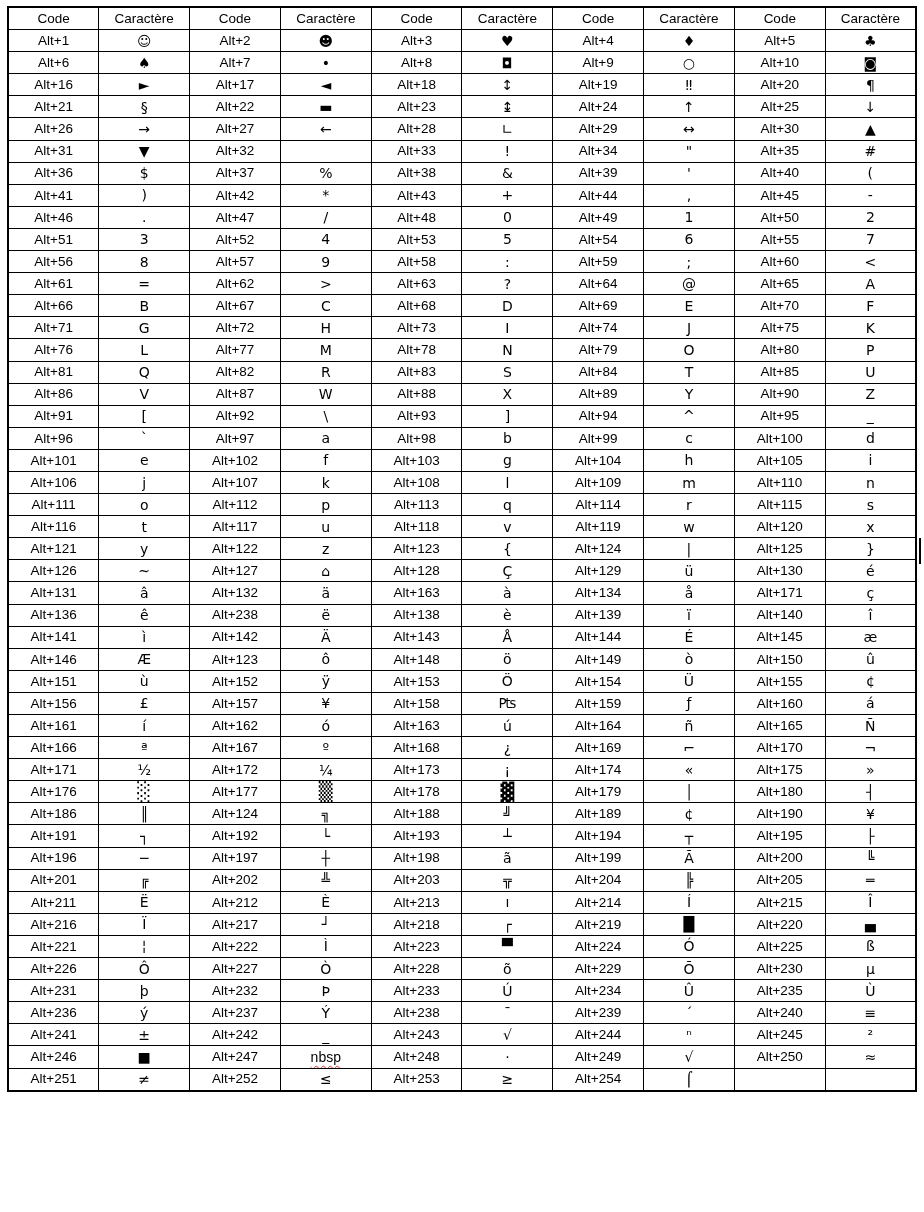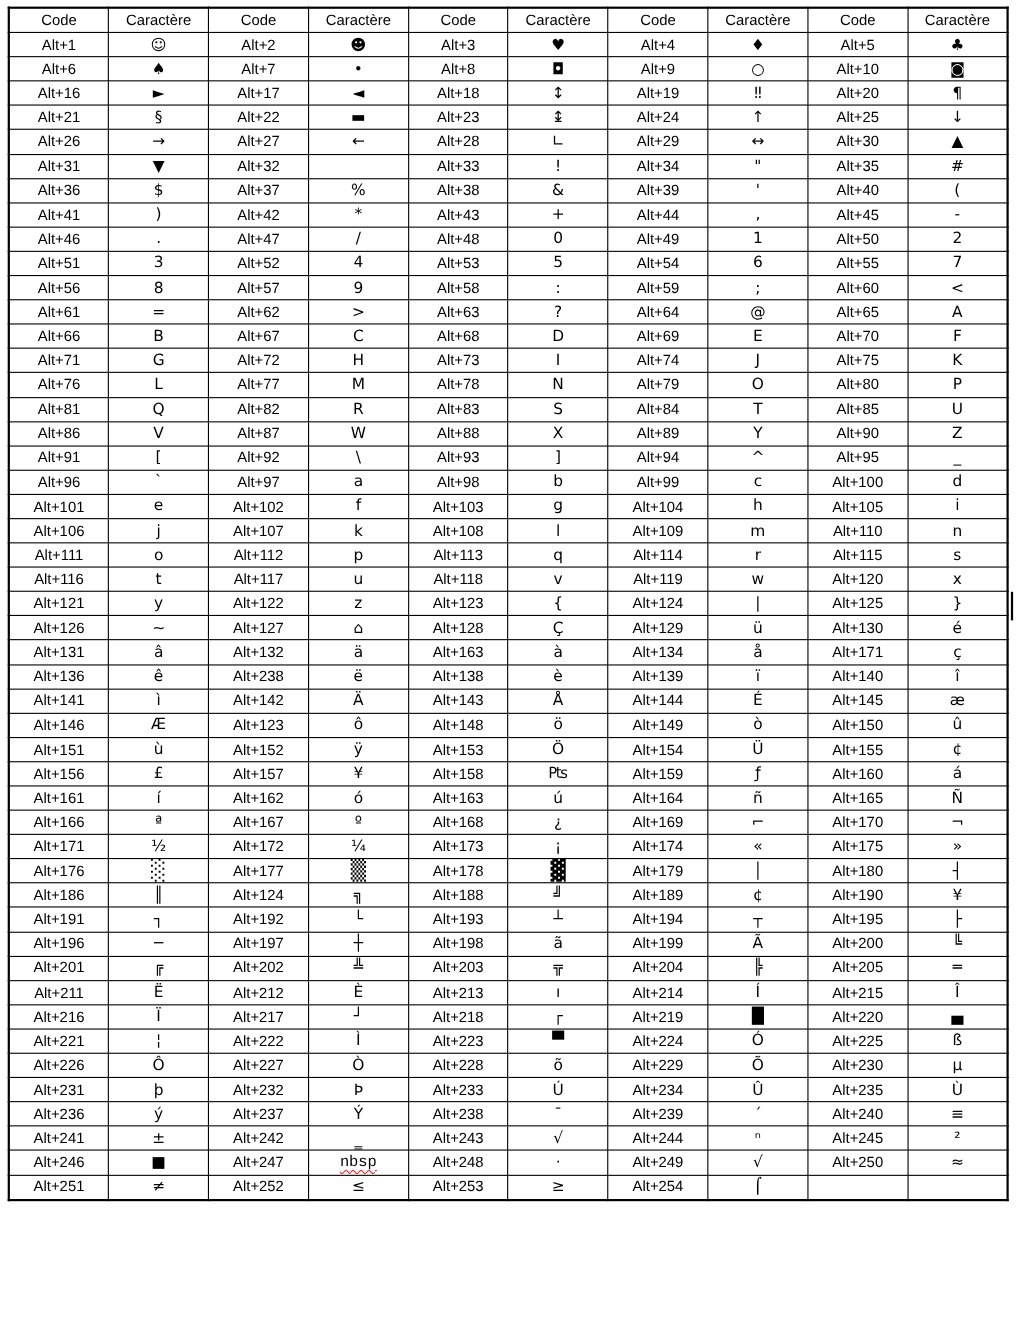--- a/index.html
+++ b/index.html
@@ -25,21 +25,21 @@
     white-space:nowrap;
   }
   th { font-weight:400; }
   td.glyph {
     font-family:"DejaVu Sans","DejaVu Sans Mono",sans-serif;
     font-size:14px;
   }
   td.glyph.shade { font-size:18px; }
   td.glyph.lowline { vertical-align:bottom; }
   td.glyph.spellcheck {
-    font-family:Liberation Mono, monospace;
+    font-family:Liberation Sans, sans-serif;
     text-decoration-line:underline;
     text-decoration-style:wavy;
     text-decoration-color:#ff2a2a;
     text-decoration-thickness:1px;
     text-underline-offset:3px;
   }
   .text-cursor {
     position:absolute; left:919px; top:538px; width:2px; height:26px;
     background:#000;
   }

